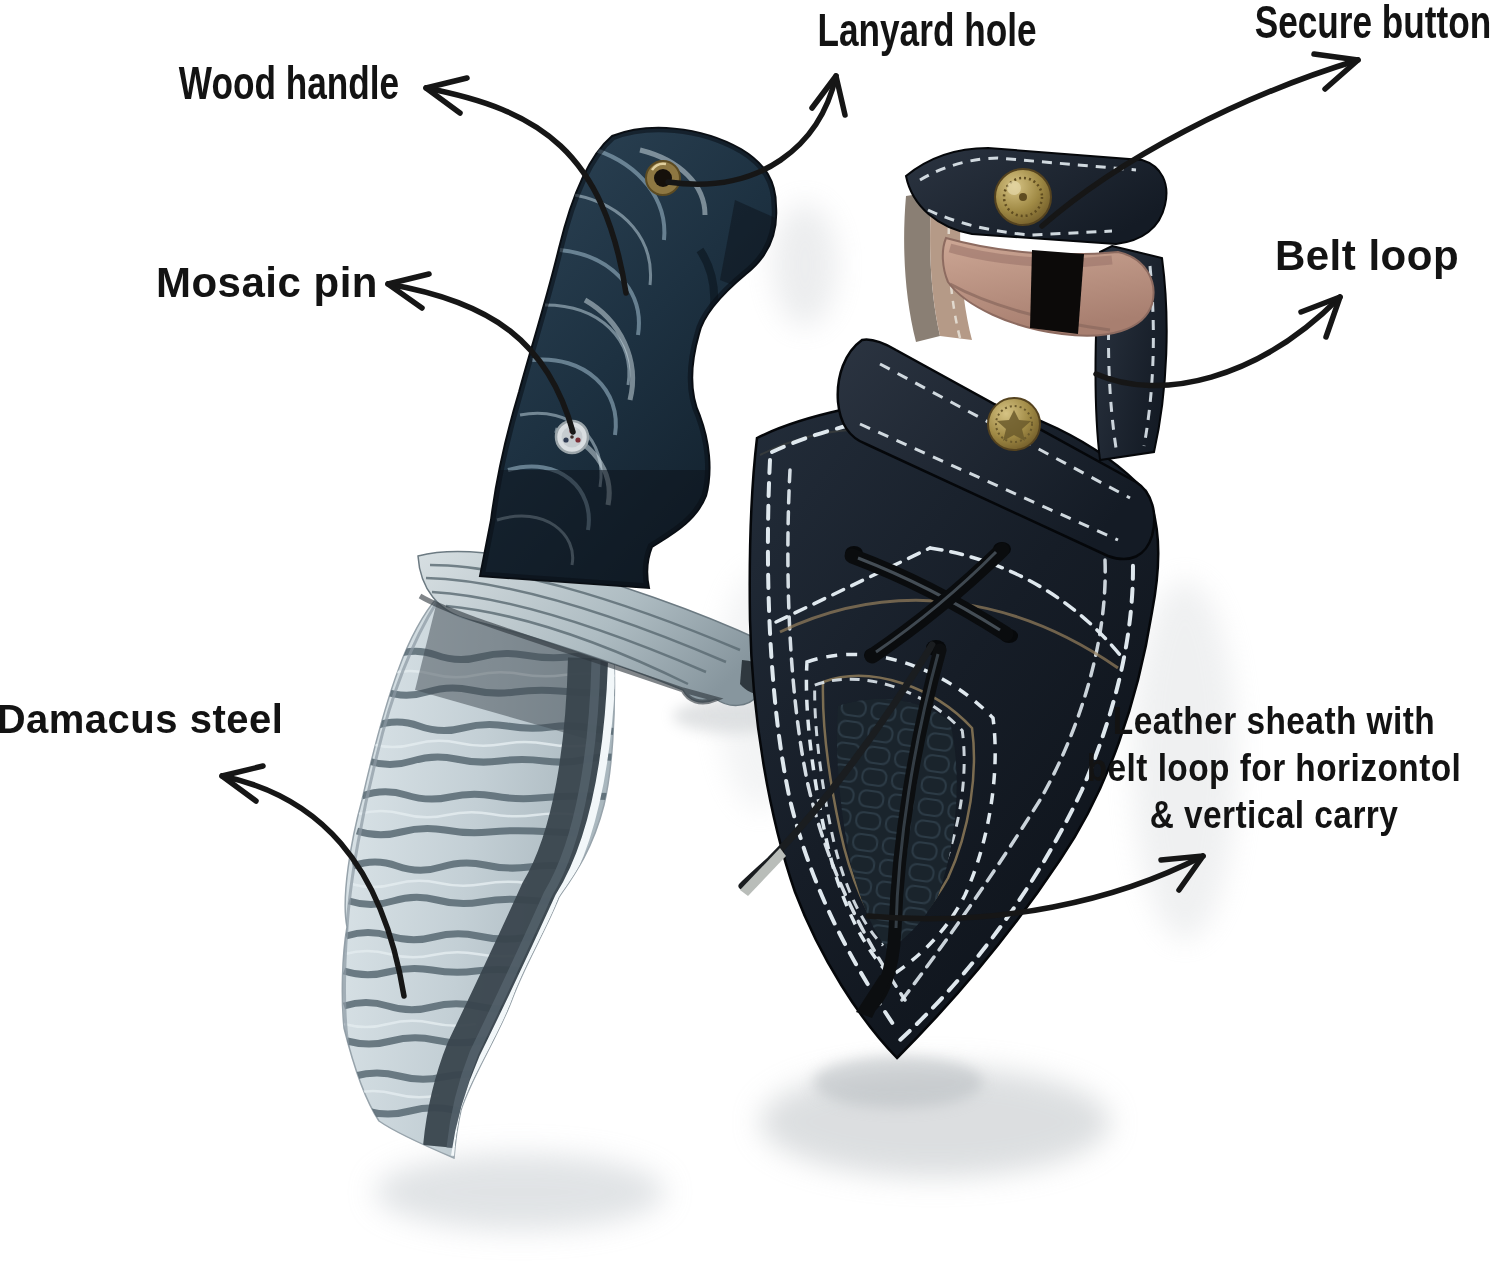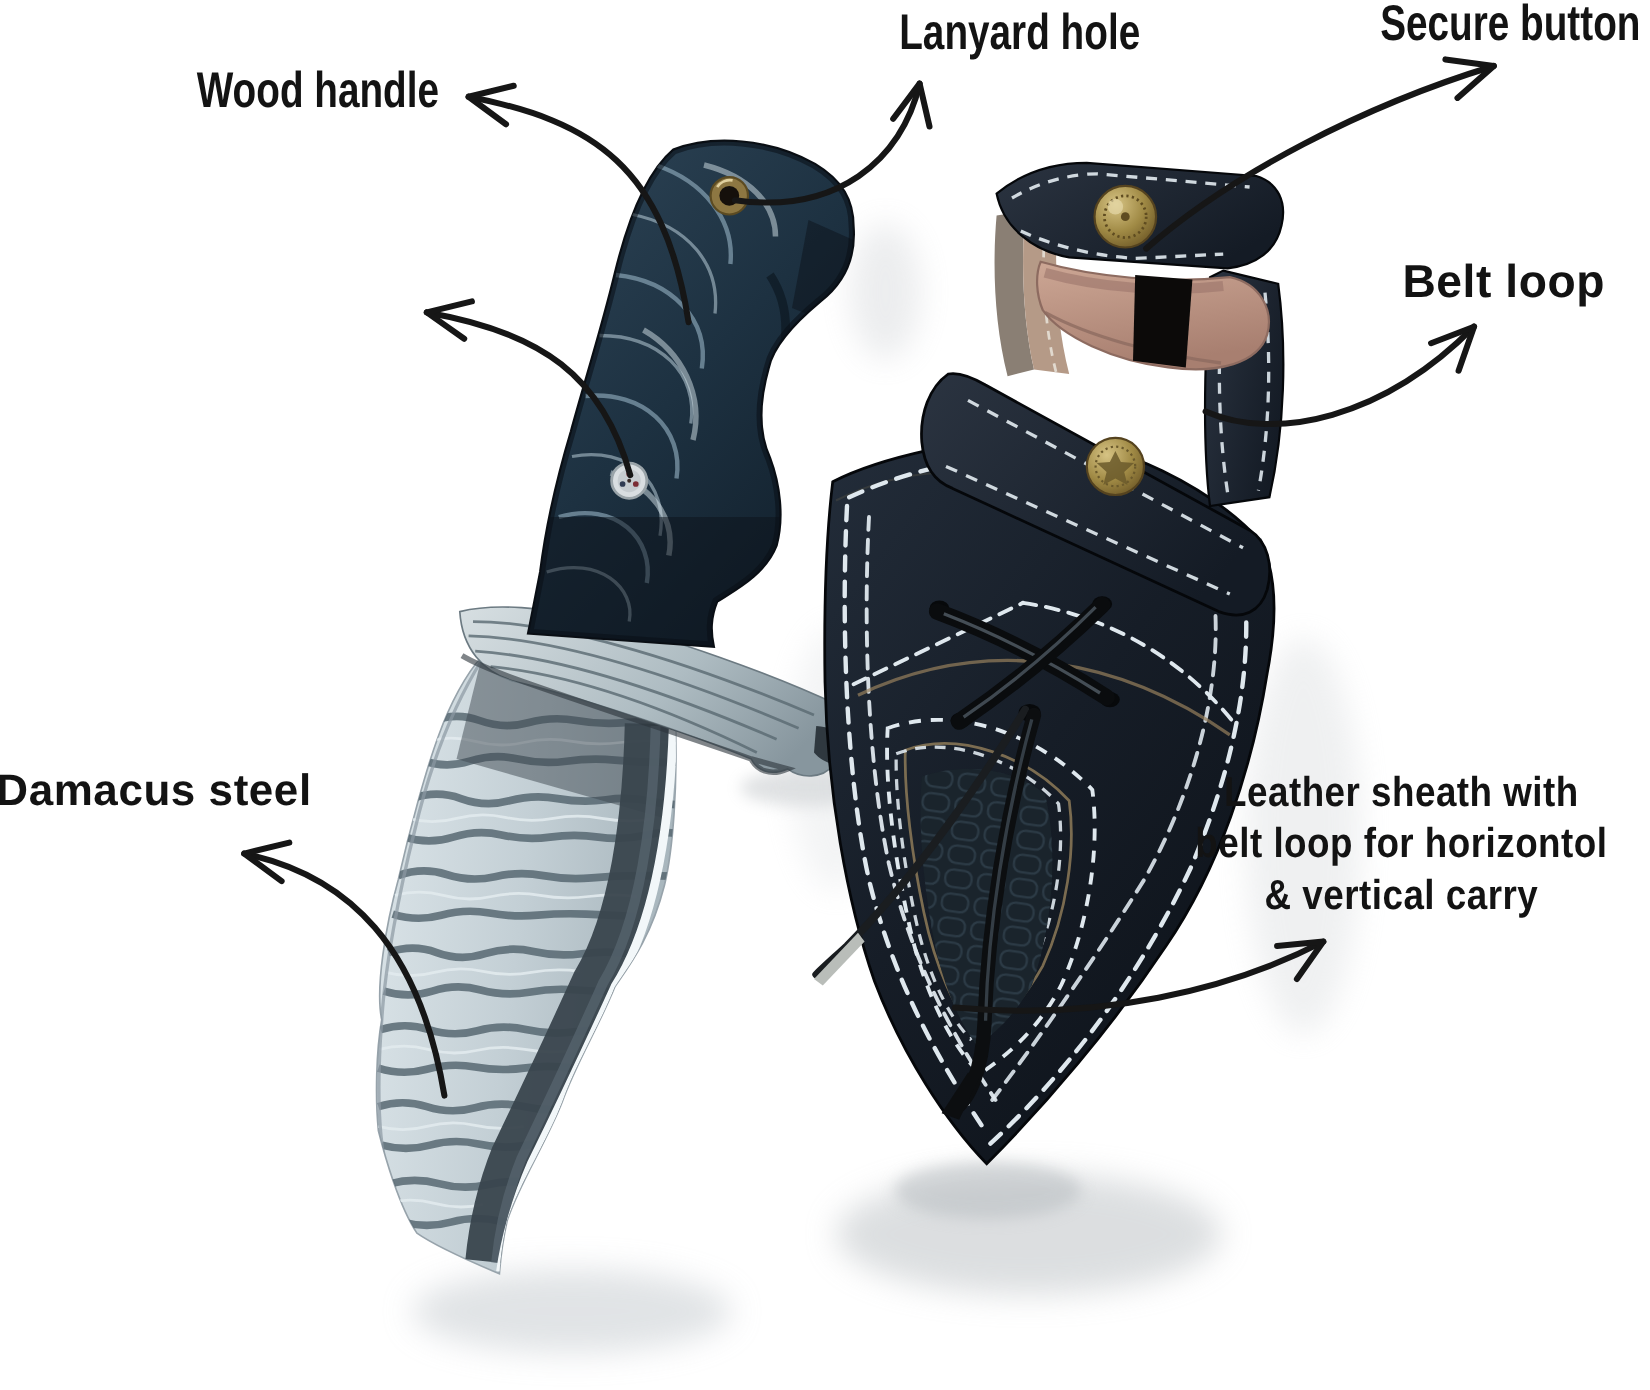--- a/index.html
+++ b/index.html
@@ -297,20 +297,21 @@
       <g>
         <path d="M1203,856 C1118,900 1000,928 868,916"></path>
         <path d="M1203,856 L1161,860 M1203,856 L1179,890"></path>
       </g>
     </g>
   </svg>
 
   <div class="label cond" style="left:289px; top:83px;">Wood handle</div>
   <div class="label cond" style="left:927px; top:30px;">Lanyard hole</div>
   <div class="label cond" style="left:1373px; top:22px;">Secure button</div>
+  <div class="label round" style="left:267px; top:283px;">Mosaic pin</div>
   <div class="label round" style="left:1367px; top:256px;">Belt loop</div>
   <div class="label round small" style="left:140px; top:719px;">Damacus steel</div>
   <div class="label block" style="left:1274px; top:768px;">
     <span class="line">Leather sheath with</span>
     <span class="line">belt loop for horizontol</span>
     <span class="line">&amp; vertical carry</span>
   </div>
 
 </div>
 

